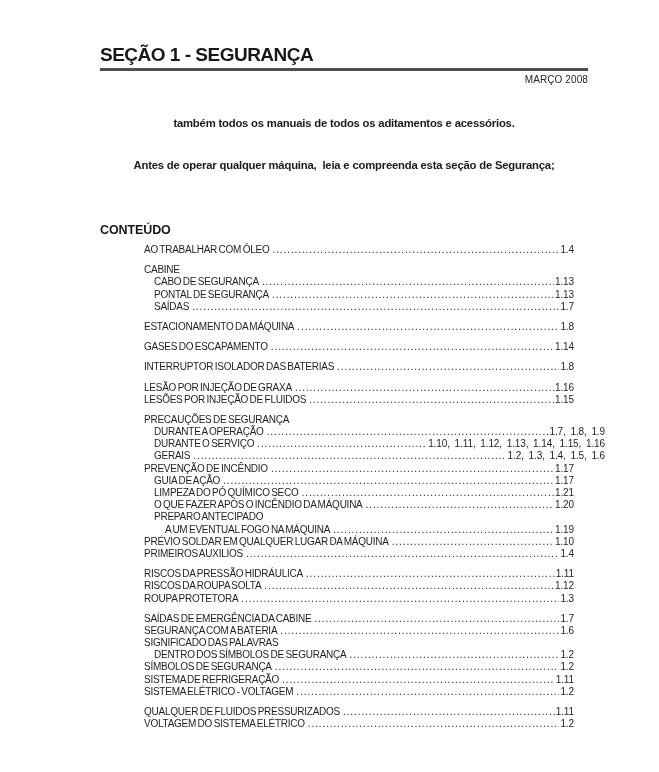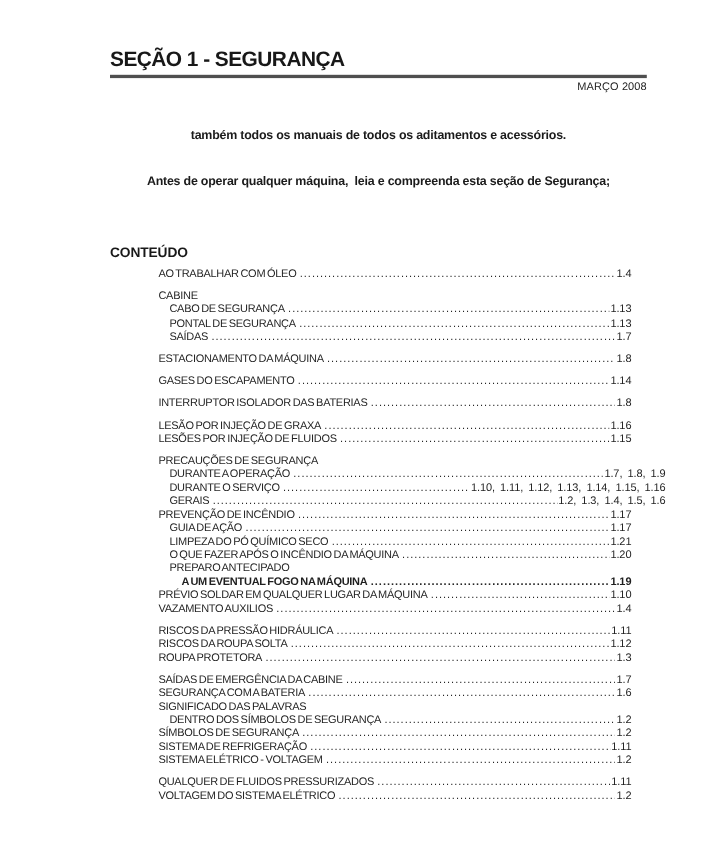--- a/index.html
+++ b/index.html
@@ -32,21 +32,21 @@
     letter-spacing: -0.1px; color: #181818;
   }
 
   .toc { margin-top: 7px; width: 430px; font-size: 10px; margin-left: 44px; }
   .toc-group { margin-bottom: 8px; }
   .toc-row {
     display: flex; align-items: baseline;
     line-height: 12.2px; height: 12.2px; white-space: nowrap;
   }
   .toc-row.indent1 { padding-left: 10px; }
-  .toc-row.indent2 { padding-left: 21px; font-weight: bold; }
+  .toc-row.indent2 { padding-left: 21px; }
   .toc-row.wide { margin-right: -31px; }
   .toc-label { letter-spacing: -0.25px; word-spacing: -1px; flex: 0 0 auto; }
   .toc-leader {
     flex: 1 1 auto; min-width: 0; overflow: hidden;
     letter-spacing: 0.9px; margin: 0 1px 0 3px; color: #262626;
   }
   .toc-pages { flex: 0 0 auto; letter-spacing: -0.1px; word-spacing: 2px; }
 </style>
 </head>
 <body style="color: rgb(31, 31, 31);">
@@ -171,21 +171,21 @@
           <span class="toc-label">A UM EVENTUAL FOGO NA MÁQUINA</span>
           <span class="toc-leader">................................................................................................................................................................................................................................................</span>
           <span class="toc-pages">1.19</span>
         </div>
         <div class="toc-row indent0">
           <span class="toc-label">PRÉVIO SOLDAR EM QUALQUER LUGAR DA MÁQUINA</span>
           <span class="toc-leader">................................................................................................................................................................................................................................................</span>
           <span class="toc-pages">1.10</span>
         </div>
         <div class="toc-row indent0">
-          <span class="toc-label">VAZAMENTO AUXILIOS</span>
+          <span class="toc-label">PRIMEIROS AUXILIOS</span>
           <span class="toc-leader">................................................................................................................................................................................................................................................</span>
           <span class="toc-pages">1.4</span>
         </div>
       </div>
       <div class="toc-group">
         <div class="toc-row indent0">
           <span class="toc-label">RISCOS DA PRESSÃO HIDRÁULICA</span>
           <span class="toc-leader">................................................................................................................................................................................................................................................</span>
           <span class="toc-pages">1.11</span>
         </div>

